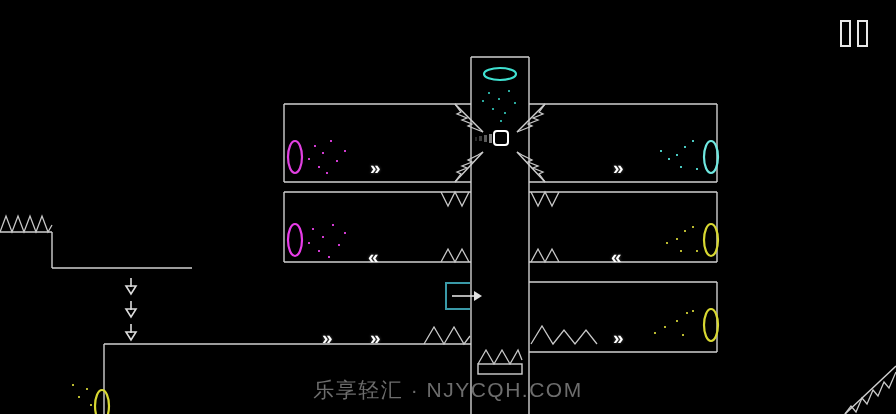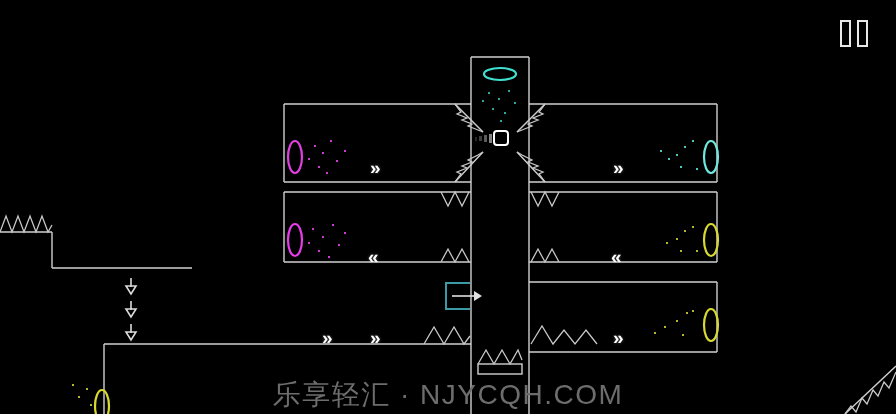--- a/index.html
+++ b/index.html
@@ -27,21 +27,21 @@
     border:2px solid #e8e8e8;
     background:#000;
     box-sizing:border-box;
   }
 
   
   #watermark{
     position:absolute;left:0;right:0;top:376px;
     text-align:center;
     color:#6d6d6d;
-    font-size:28px;
+    font-size:21px;
     letter-spacing:1.5px;
     font-family:"Liberation Sans", sans-serif;
     white-space:nowrap;
     pointer-events:none;
     user-select:none;
   }
   #watermark .cn{font-family:"DejaVu Sans", sans-serif;}
 
   
   .chev{

